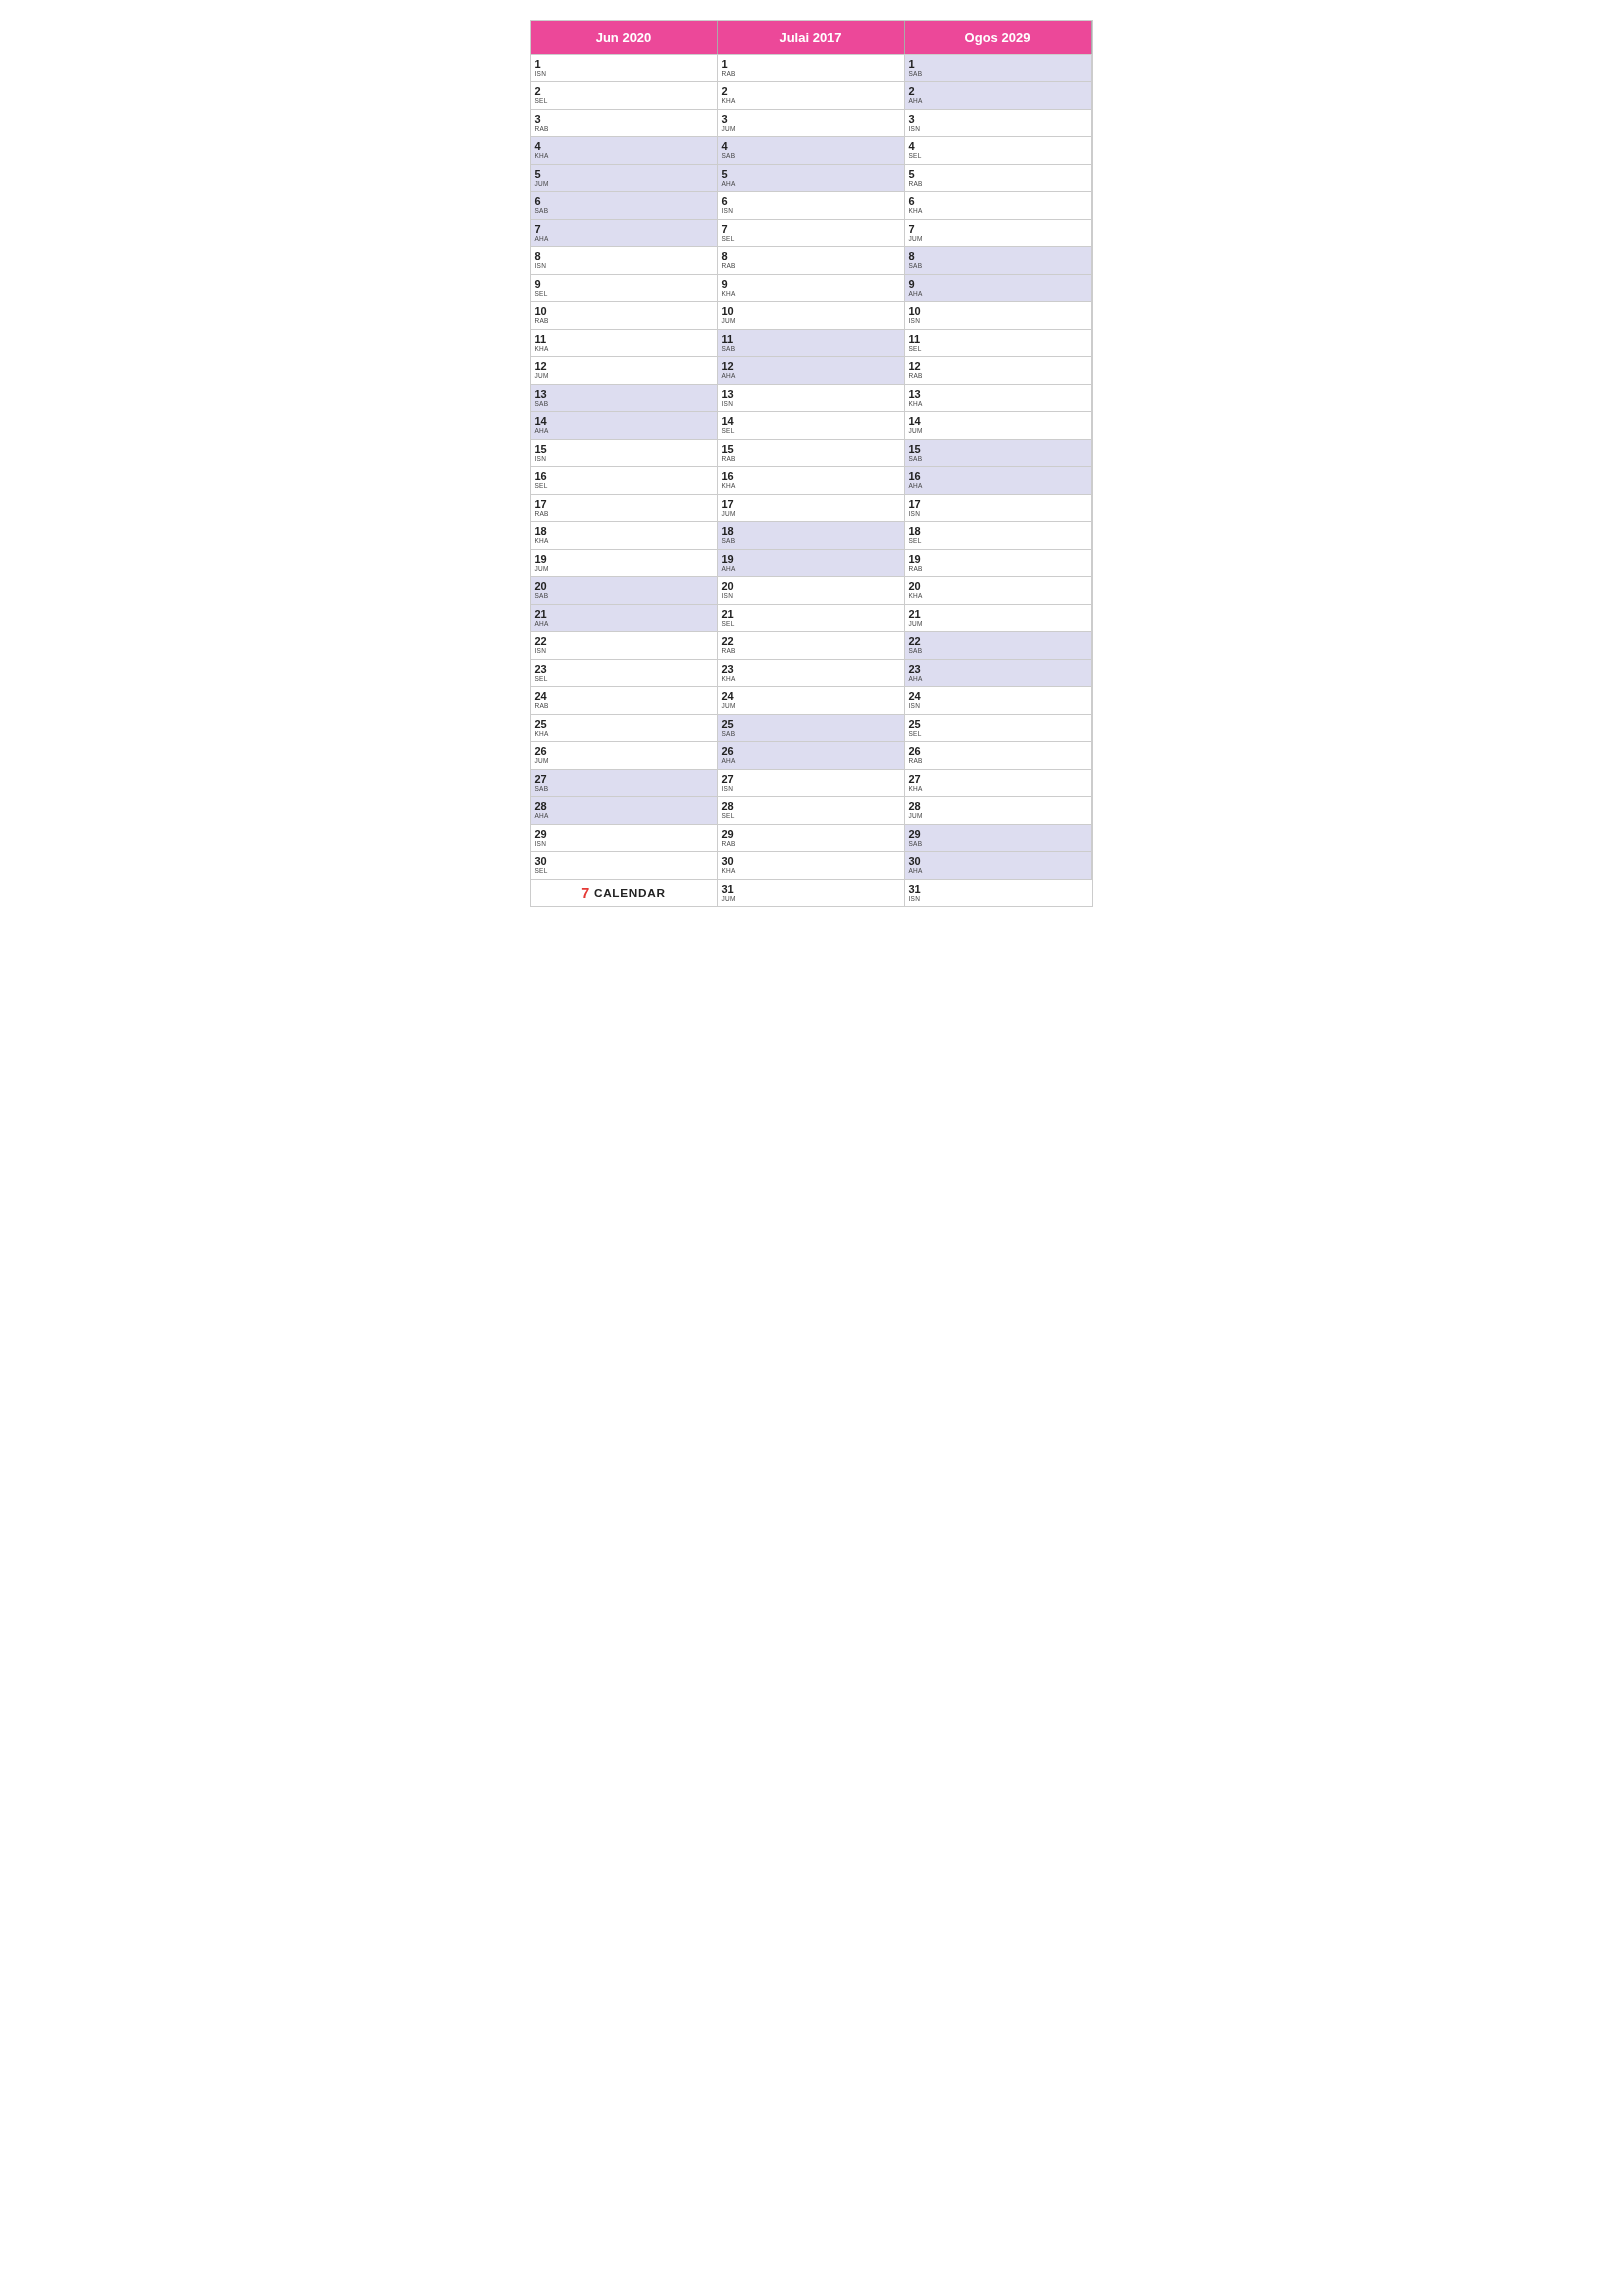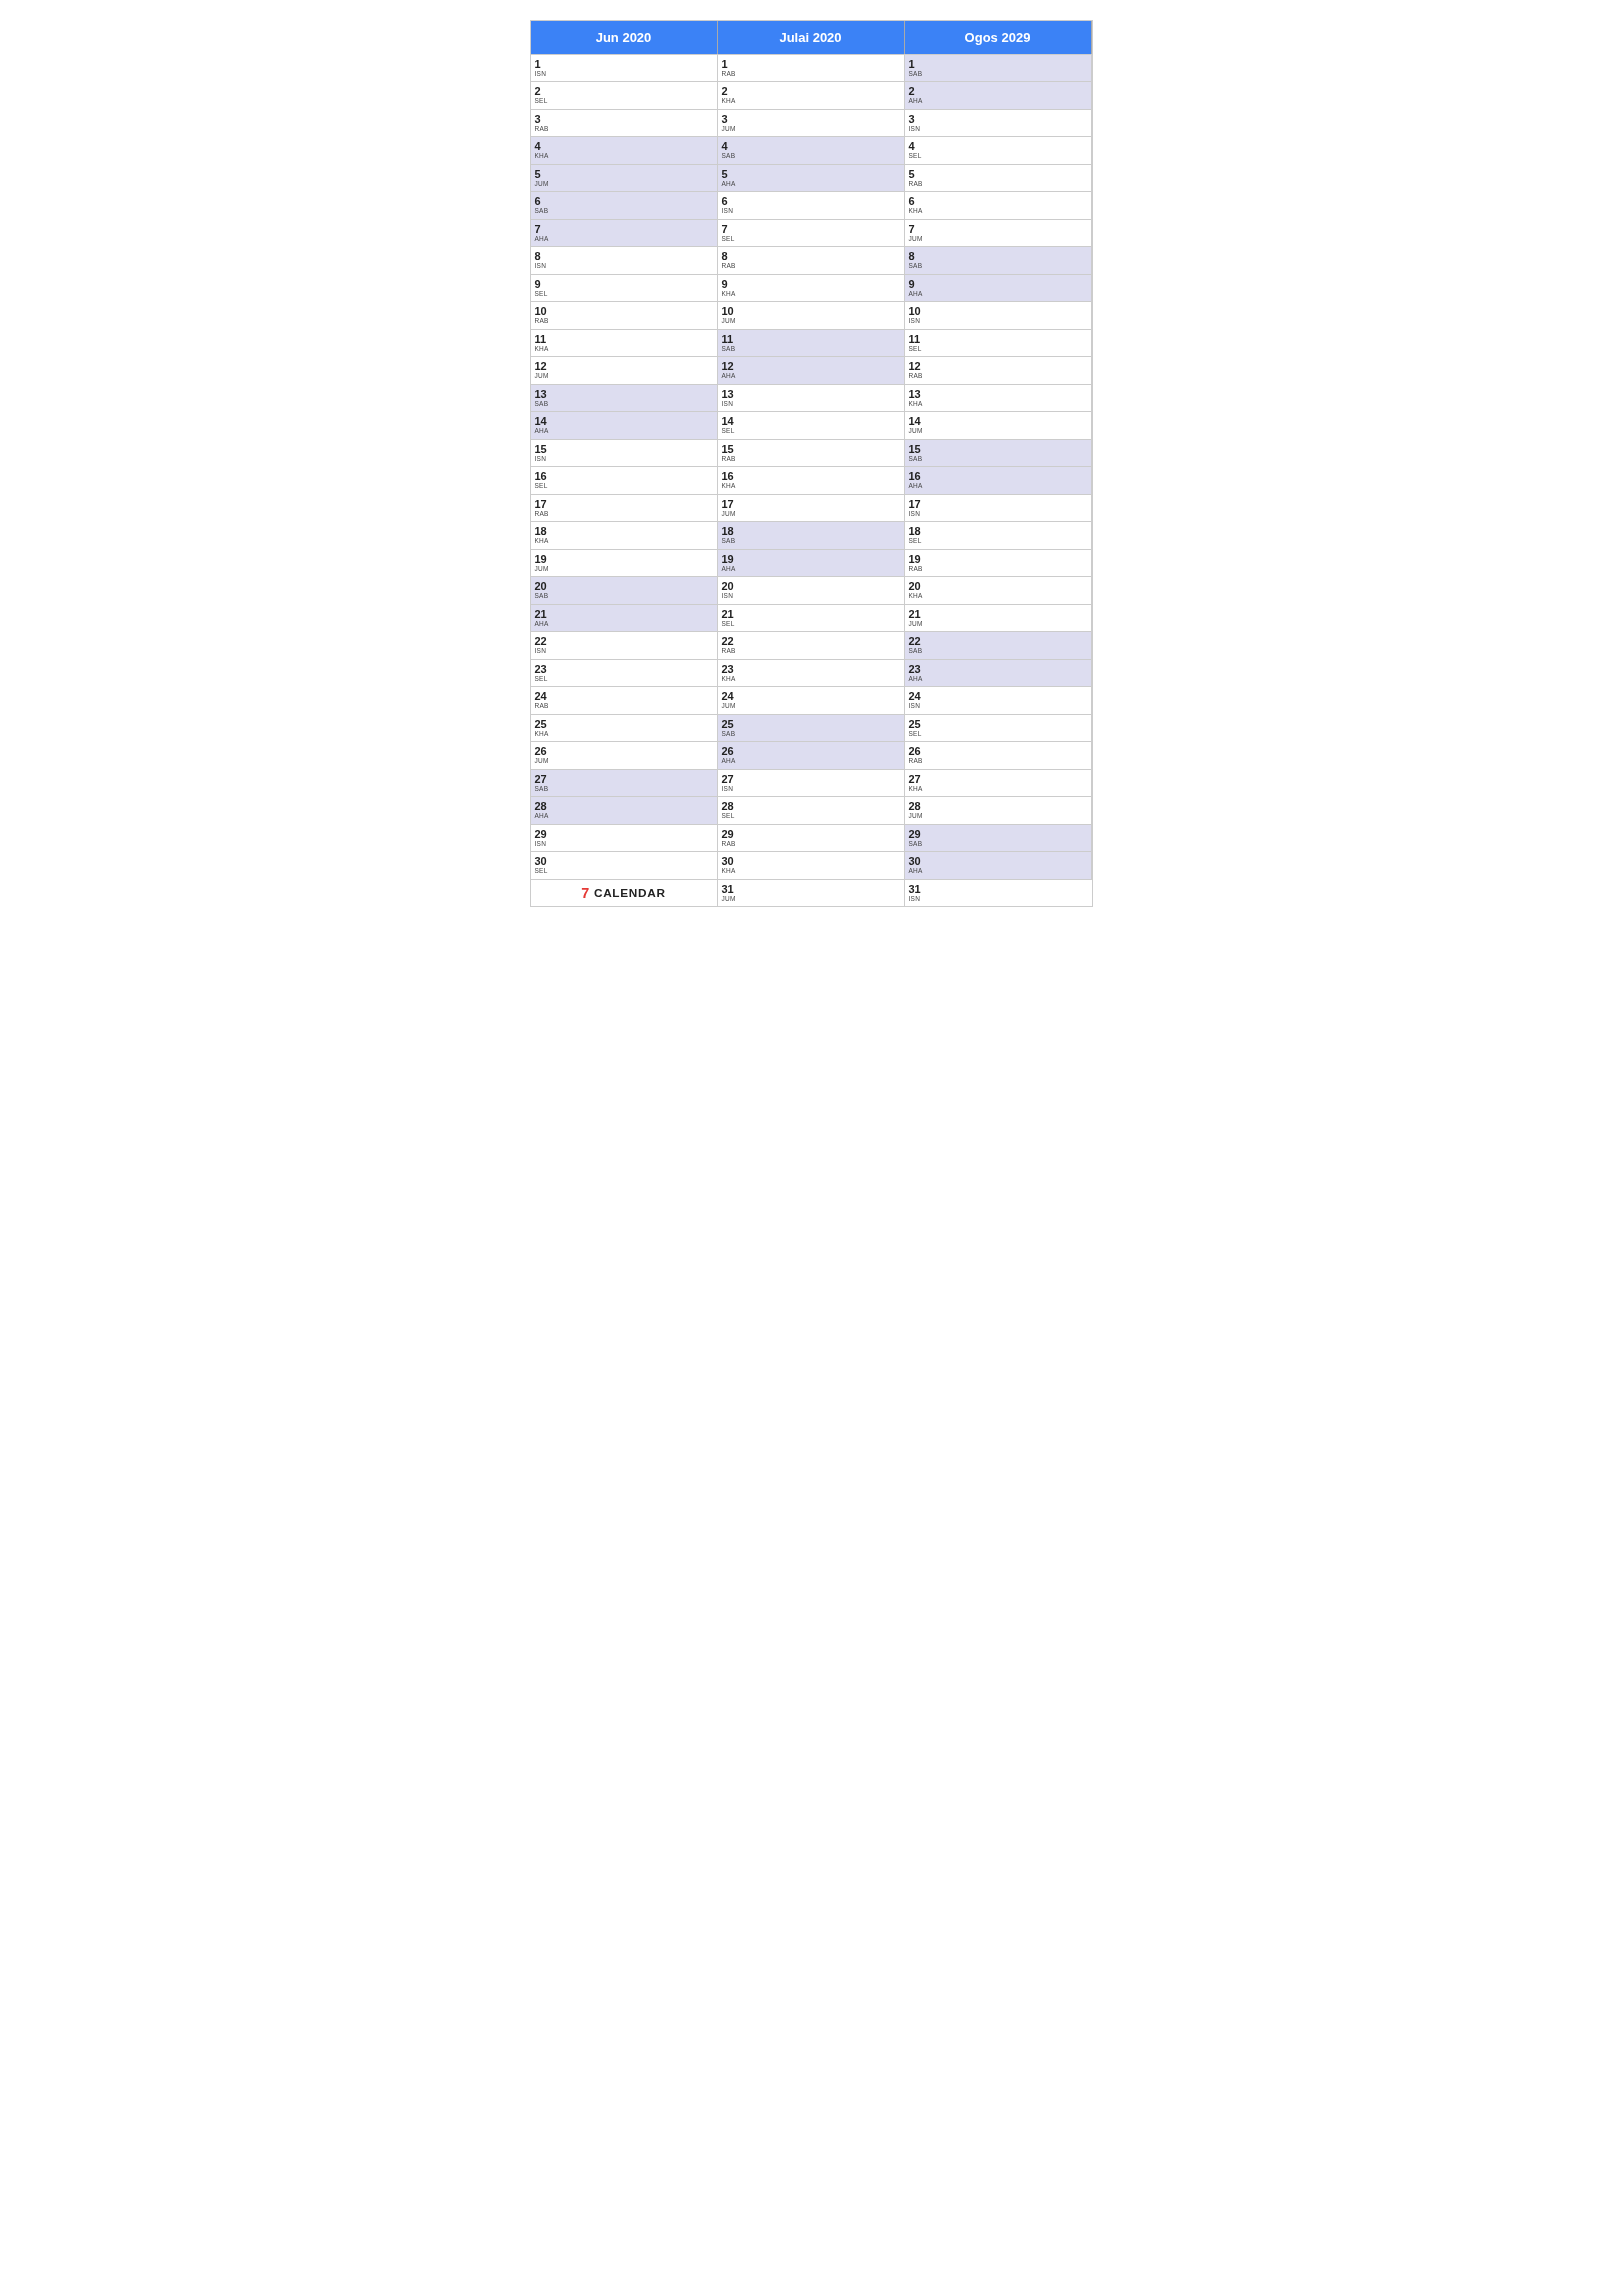--- a/index.html
+++ b/index.html
@@ -13,21 +13,21 @@
       width: 589px;
       padding: 19.6px 13px;
       background: #fff;
     }
     .calendar-grid {
       display: grid;
       grid-template-columns: 1fr 1fr 1fr;
       border: 0.7px solid #ccc;
     }
     .month-header {
-      background: #3b82f6;
+      background: #ec4899;
       color: #fff;
       text-align: center;
       padding: 9.2px 5.2px;
       font-size: 13px;
       font-weight: bold;
       border-right: 0.7px solid #aaa;
     }
     .month-header:last-child {
       border-right: none;
     }
@@ -76,21 +76,21 @@
       font-weight: bold;
     }
   </style>
 </head>
 <body>
 
 <div class="page">
   <div id="calendar-container">
       <div class="calendar-grid">
         <div class="month-header">Jun 2020</div>
-        <div class="month-header">Julai 2020</div>
+        <div class="month-header">Julai 2017</div>
         <div class="month-header">Ogos 2029</div>
         <div class="day-cell">
           <div class="day-num">1</div>
           <div class="day-label">ISN</div>
         </div>
         <div class="day-cell">
           <div class="day-num">1</div>
           <div class="day-label">RAB</div>
         </div>
         <div class="day-cell highlighted">

